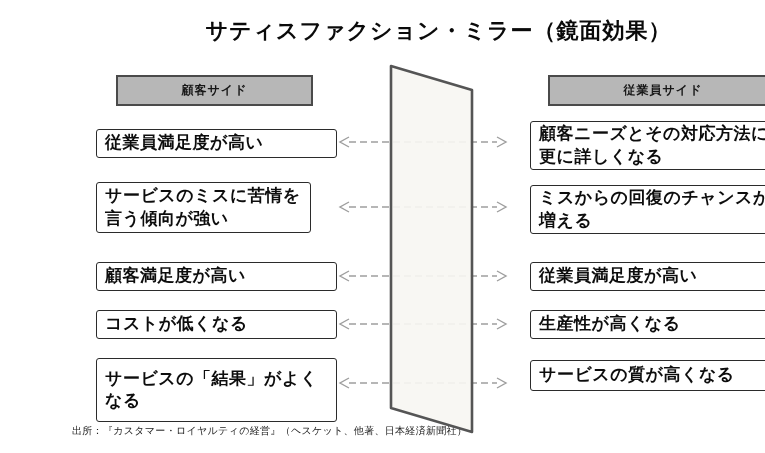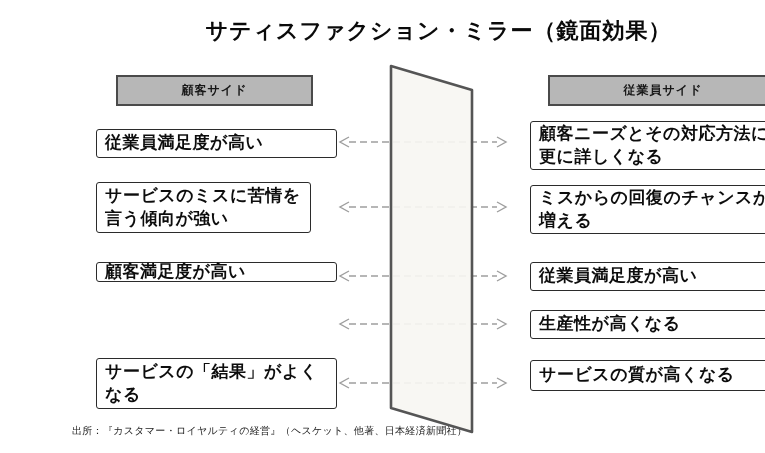--- a/index.html
+++ b/index.html
@@ -76,22 +76,23 @@
       <polyline points="449,378 458,383 449,388"></polyline>
     </g>
     <polygon points="343,66 424,90 424,432 343,408" fill="rgba(247,246,242,0.92)" stroke="#555555" stroke-width="2.6" stroke-linejoin="round"></polygon>
   </svg>
 
   <div class="hdr" style="left:68px;top:75px;width:197px;height:31px;">顧客サイド</div>
   <div class="hdr" style="left:500px;top:75px;width:230px;height:31px;">従業員サイド</div>
 
   <div class="box" style="left:48px;top:129px;width:241px;height:29px;">従業員満足度が高い</div>
   <div class="box" style="left:48px;top:182px;width:215px;height:51px;">サービスのミスに苦情を言う傾向が強い</div>
-  <div class="box" style="left:48px;top:262px;width:241px;height:20px;text-align:right;">顧客満足度が高い</div>
-  <div class="box" style="left:48px;top:358px;width:241px;height:51px;">サービスの「結果」がよくなる</div>
+  <div class="box" style="left:48px;top:262px;width:241px;height:29px;text-align:right;">顧客満足度が高い</div>
+  <div class="box" style="left:48px;top:310px;width:241px;height:29px;">コストが低くなる</div>
+  <div class="box" style="left:48px;top:358px;width:241px;height:64px;">サービスの「結果」がよくなる</div>
 
   <div class="box" style="left:482px;top:121px;width:263px;height:49px;">顧客ニーズとその対応方法に更に詳しくなる</div>
   <div class="box" style="left:482px;top:185px;width:263px;height:49px;">ミスからの回復のチャンスが増える</div>
   <div class="box" style="left:482px;top:262px;width:263px;height:29px;">従業員満足度が高い</div>
   <div class="box" style="left:482px;top:310px;width:303px;height:29px;">生産性が高くなる</div>
   <div class="box" style="left:482px;top:360px;width:263px;height:31px;">サービスの質が高くなる</div>
 
   <div class="source">出所：『カスタマー・ロイヤルティの経営』（ヘスケット、他著、日本経済新聞社）</div>
 
 </div>

